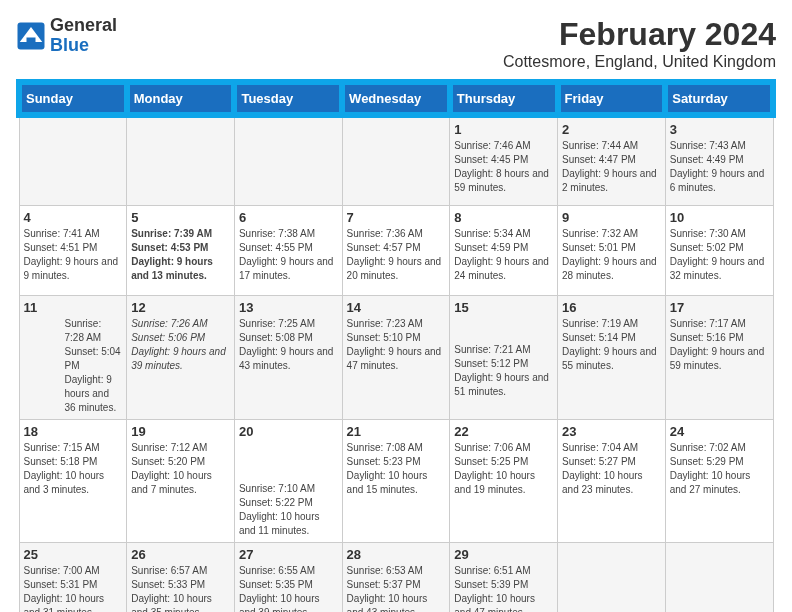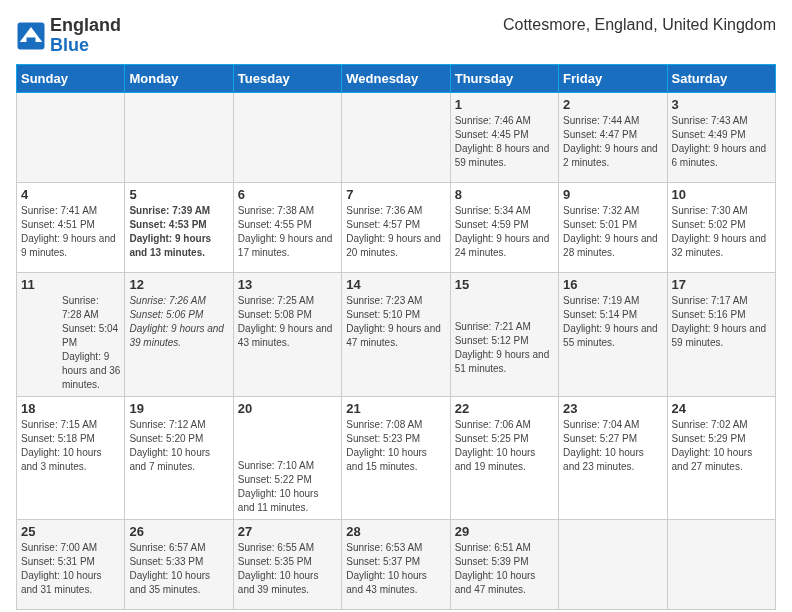--- a/index.html
+++ b/index.html
@@ -49,21 +49,21 @@
       border-collapse: collapse;
       font-size: 11px;
     }
     thead tr th {
       background-color: #1a6ebf;
       color: #fff;
       padding: 6px 4px;
       text-align: left;
       font-size: 13px;
       font-weight: bold;
-      border: 1px solid #0ea5e9;
+      border: 6px solid #0ea5e9;
     }
     tbody tr td {
       border: 1px solid #ccc;
       vertical-align: top;
       padding: 4px;
       width: calc(100% / 7);
       min-height: 80px;
       height: 90px;
     }
     tbody tr:nth-child(odd) td {
@@ -88,25 +88,26 @@
 <body>
 
 <div class="header-section">
   <div class="logo">
     <svg class="logo-icon" viewBox="0 0 40 40">
       <rect x="2" y="2" width="36" height="36" rx="4" fill="#1a6ebf"></rect>
       <polygon points="20,8 35,28 5,28" fill="white"></polygon>
       <rect x="14" y="22" width="12" height="10" fill="#1a6ebf"></rect>
     </svg>
     <div class="logo-text">
-      <span class="general">England</span><br>
+      <span class="general">General</span><br>
       <span class="blue">Blue</span>
     </div>
   </div>
   <div class="title-section">
+    <div class="month-title">February 2024</div>
     <div class="location-title">Cottesmore, England, United Kingdom</div>
   </div>
 </div>
 
 <table>
   <thead>
     <tr>
     <th>Sunday</th>
         <th>Monday</th>
         <th>Tuesday</th>

